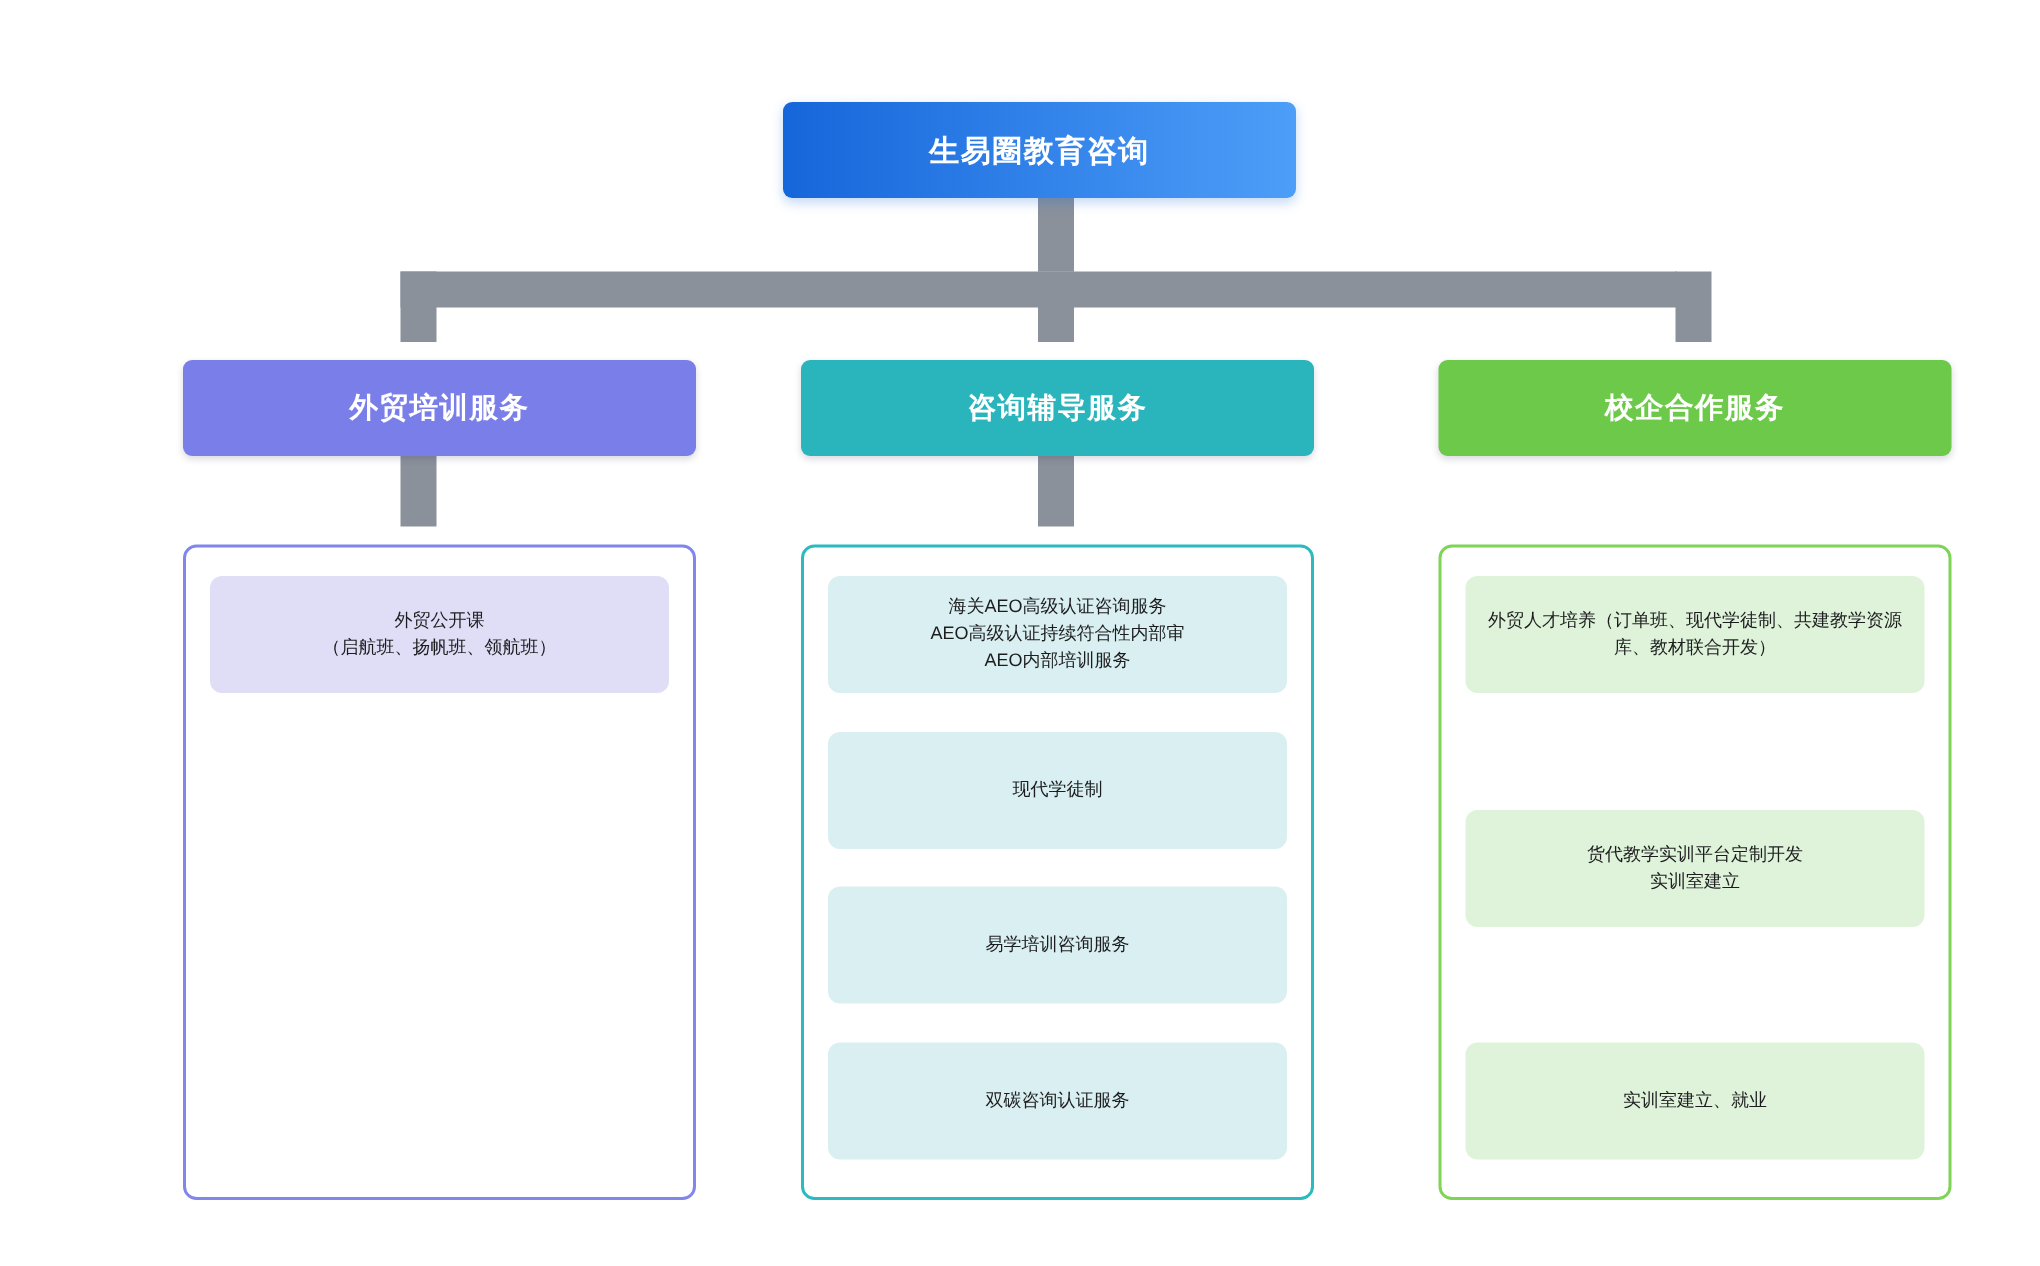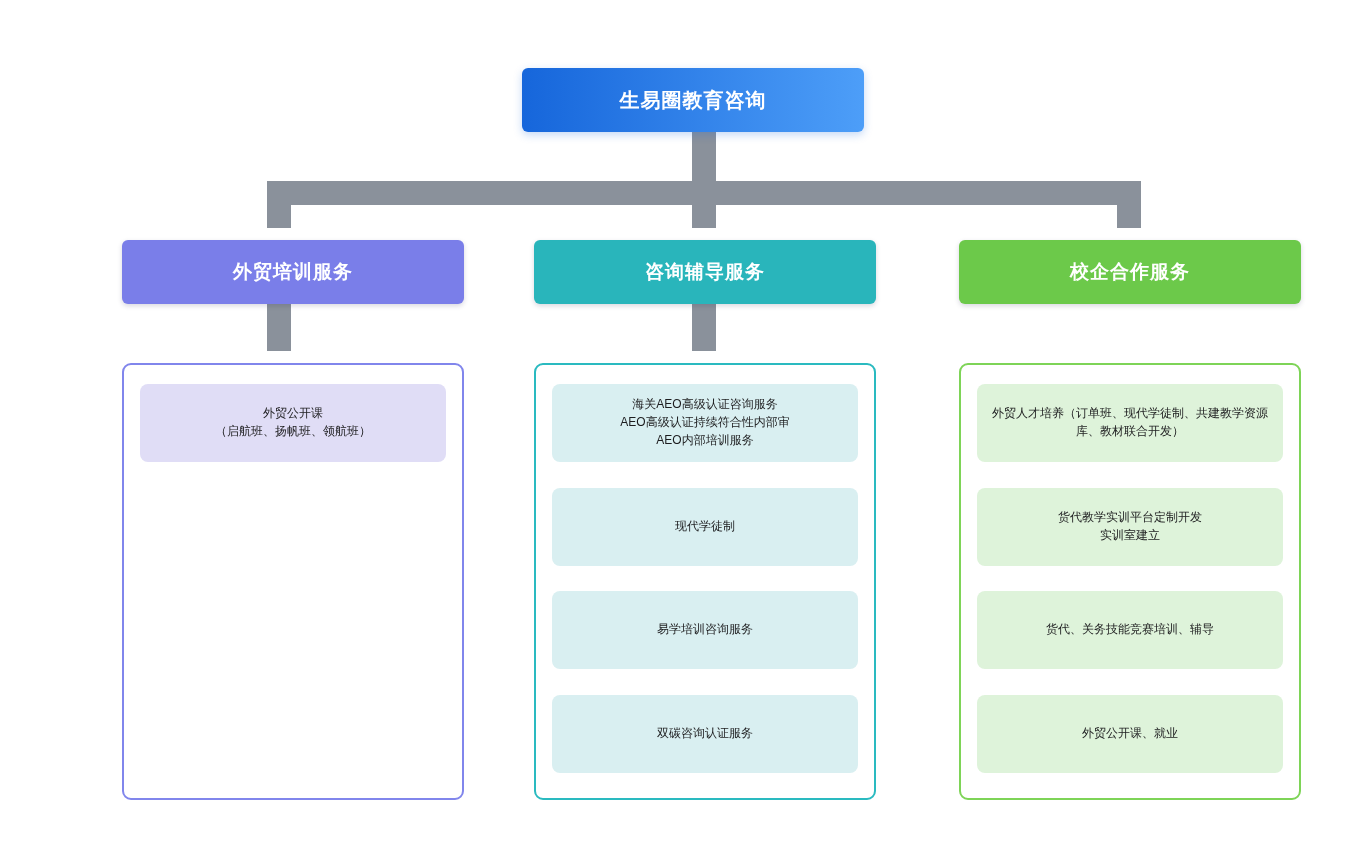--- a/index.html
+++ b/index.html
@@ -106,18 +106,17 @@
   </div>
 
   <div class="branch branch-2" style="--header-bg: #6CC94A; --panel-border: #7ED457; --item-bg: #DEF3DA;">
     <div class="branch-header">
       <span>校企合作服务</span>
     </div>
     <div class="branch-panel">
       <div class="node-item">外贸人才培养（订单班、现代学徒制、共建教学资源库、教材联合开发）</div>
       <div class="node-item">货代教学实训平台定制开发
 实训室建立</div>
-      <div class="node-item">货代、关务技能竞赛培训、辅导</div>
-      <div class="node-item">外贸公开课、就业</div>
+      <div class="node-item">实训室建立、就业</div>
     </div>
   </div>
 
 </div>
 
 </body></html>

